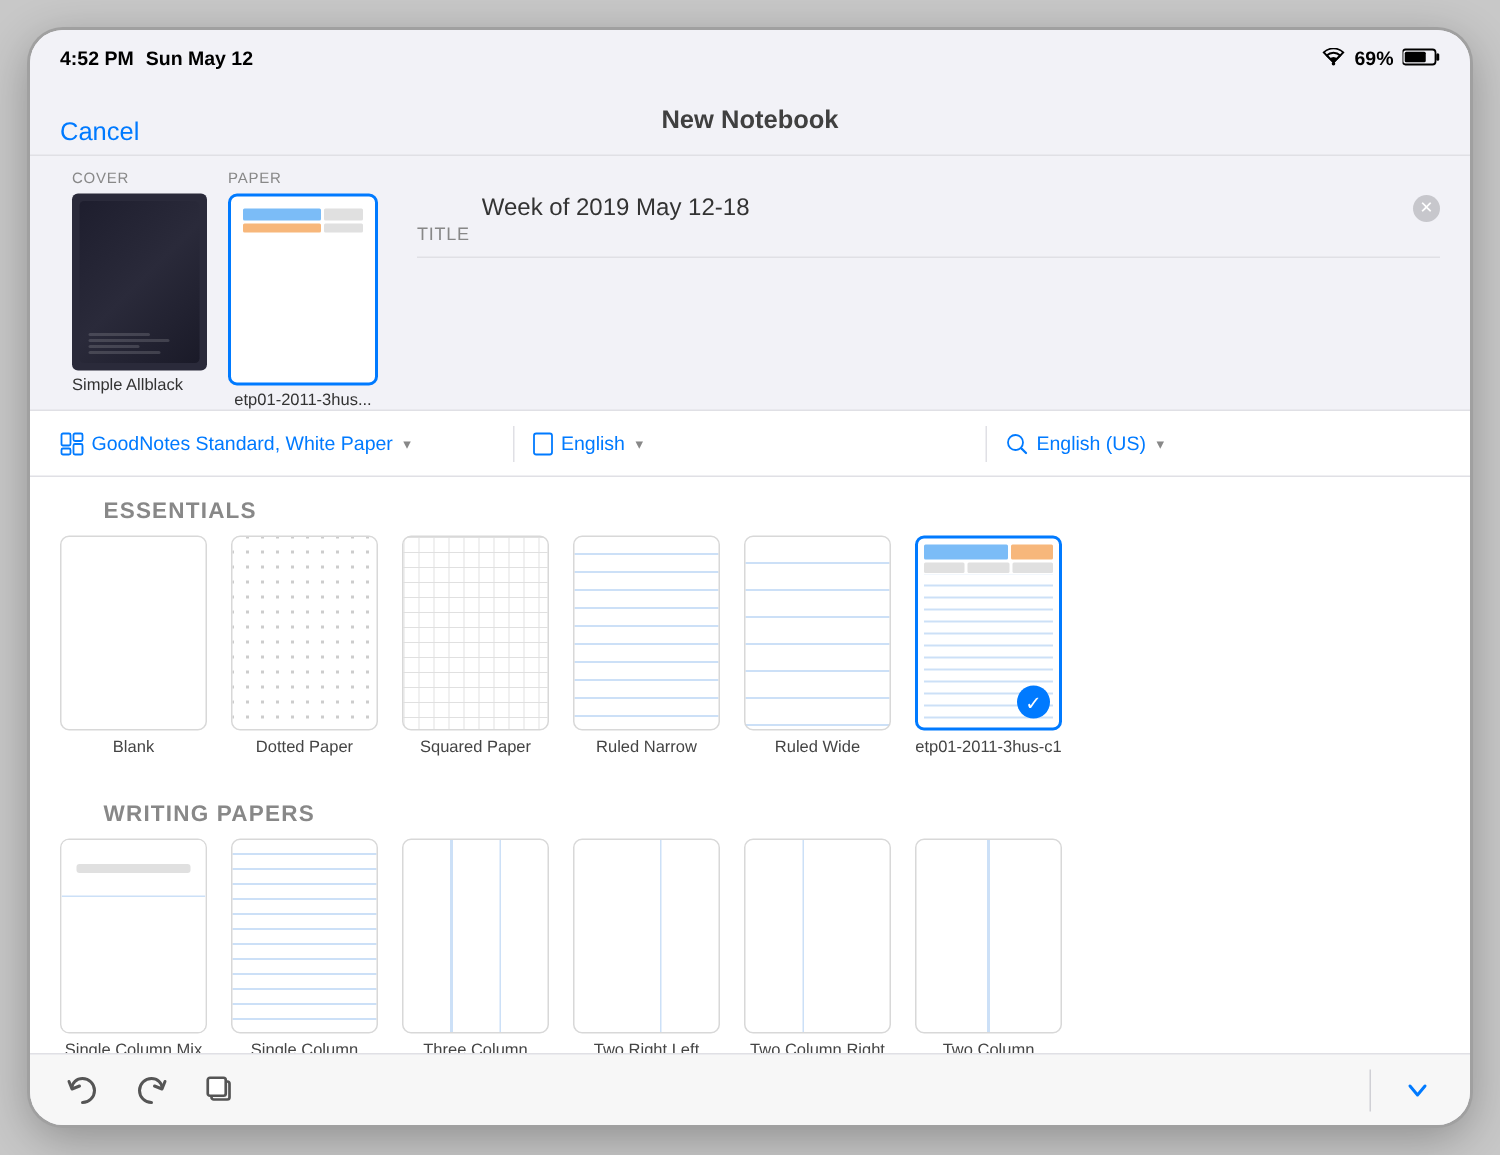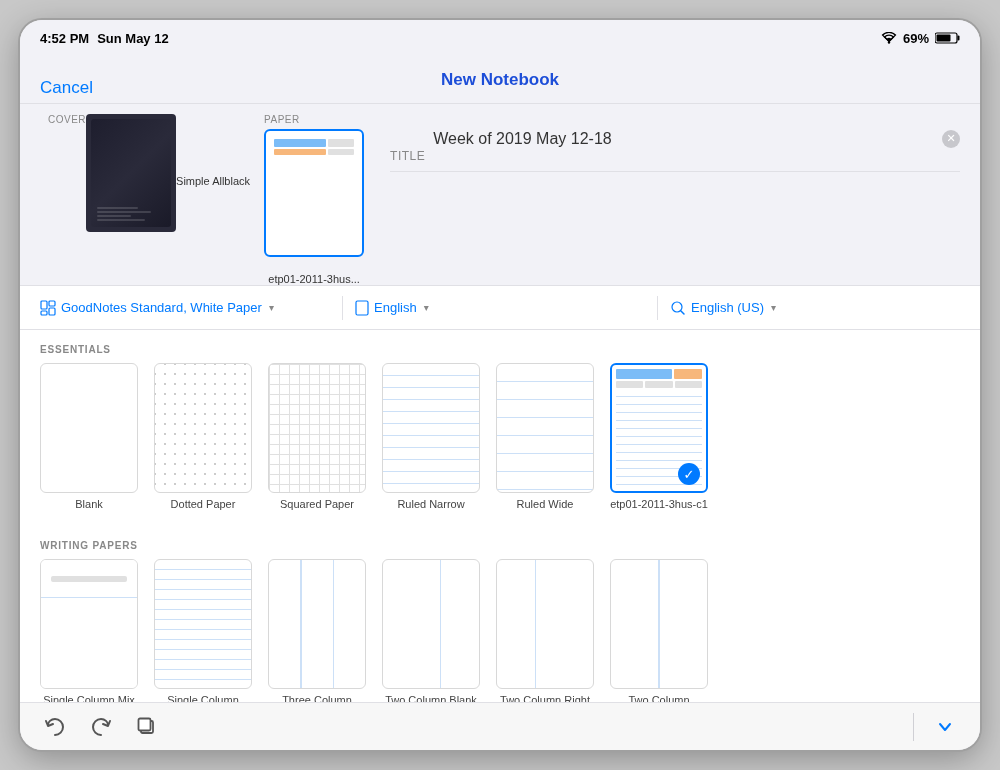--- a/index.html
+++ b/index.html
@@ -49,21 +49,21 @@
       position: absolute;
       left: 20px;
       color: #007aff;
       font-size: 17px;
       cursor: pointer;
       margin-top: 16px;
     }
     .nav-title {
       font-size: 17px;
       font-weight: 600;
-      color: #1d4ed8;
+      color: #404040;
       text-align: center;
     }
     .section-label {
       font-size: 10px;
       color: #888;
       text-transform: uppercase;
       margin-bottom: 4px;
       letter-spacing: 0.5px;
       align-self: flex-start;
     }
@@ -86,21 +86,21 @@
       display: flex;
       flex-direction: column;
       justify-content: flex-end;
       padding: 6px;
     }
     .cover-lines { display: flex; flex-direction: column; gap: 2px; }
     .cover-line { height: 2px; background: rgba(255,255,255,0.15); border-radius: 1px; }
     .cover-name {
       font-size: 11px;
       color: #333;
-      margin-top: 16px;
+      margin-top: 4px;
       font-weight: 500;
       text-align: center;
     }
     .paper-thumb {
       width: 90px;
       height: 118px;
       background: white;
       border-radius: 2px;
       position: relative;
       overflow: hidden;
@@ -188,26 +188,27 @@
     }
     .chevron-icon { font-size: 10px; color: #888; margin-left: 2px; }
     
     .papers-scroll {
       background: white;
       overflow-y: auto;
       height: calc(730px - 36px - 48px - 158px - 44px - 48px);
       padding: 0 20px;
     }
     .section-header {
-      font-size: 10px;
+      font-size: 15px;
       font-weight: 600;
       color: #888;
       text-transform: uppercase;
       letter-spacing: 0.8px;
       padding: 14px 0 8px 0;
+      margin-left: 29px;
     }
     .paper-grid {
       display: flex;
       gap: 16px;
       flex-wrap: wrap;
       padding-bottom: 16px;
     }
     .paper-item {
       display: flex;
       flex-direction: column;
@@ -321,22 +322,22 @@
       min-height: 158px;
     }
     .left-selections {
       display: flex;
       gap: 0;
       padding: 10px 16px 0 16px;
       align-items: flex-start;
     }
     .cover-item {
       display: flex;
-      flex-direction: row;
-      align-items: center;
+      flex-direction: column;
+      align-items: flex-start;
       margin-right: 14px;
       padding-left: 12px;
     }
     .paper-item-top {
       display: flex;
       flex-direction: column;
       align-items: center;
     }
     .paper-selected-border {
       border: 2px solid #007aff;
@@ -546,21 +547,21 @@
         </div>
         <span class="paper-card-label">Three Column</span>
       </div>
 
       <div class="paper-item">
         <div class="paper-card" style="display:flex;background:white;">
           <div style="flex:1.5;background-image:linear-gradient(transparent calc(100%-1px),#cce0f7 1px);background-size:100% 10px;"></div>
           <div style="width:1.5px;background:#cce0f7;"></div>
           <div style="flex:1;background-image:linear-gradient(transparent calc(100%-1px),#cce0f7 1px);background-size:100% 10px;"></div>
         </div>
-        <span class="paper-card-label">Two Column Blank</span>
+        <span class="paper-card-label">Two Right Left</span>
       </div>
 
       <div class="paper-item">
         <div class="paper-card" style="display:flex;background:white;">
           <div style="flex:1;background-image:linear-gradient(transparent calc(100%-1px),#cce0f7 1px);background-size:100% 10px;"></div>
           <div style="width:1.5px;background:#cce0f7;"></div>
           <div style="flex:1.5;background-image:linear-gradient(transparent calc(100%-1px),#cce0f7 1px);background-size:100% 10px;"></div>
         </div>
         <span class="paper-card-label">Two Column Right</span>
       </div>

